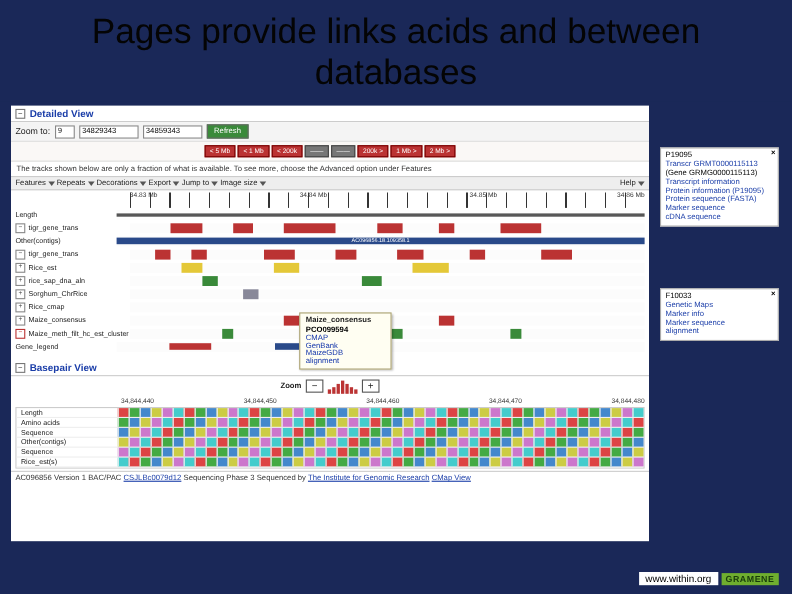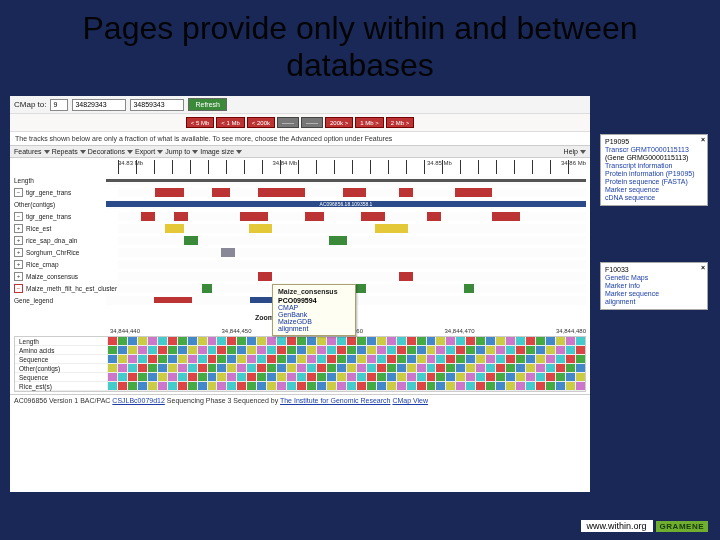--- a/index.html
+++ b/index.html
@@ -50,28 +50,32 @@
   .ruler2{display:flex;margin:2px 4px 0 100px;font-size:6px;color:#333;justify-content:space-between}
   .zoom-center{display:flex;gap:4px;align-items:center;justify-content:center;padding:2px}
   .zoom-center .zi{width:16px;height:12px;border:1px solid #555;display:flex;align-items:center;justify-content:center;font-size:9px}
   .bars-chart{height:14px;display:flex;align-items:flex-end;gap:1px}
   .bars-chart span{width:3px;background:#b33}
 </style>
 </head>
 <body>
 
 <div class="slide-bg">
-  <h1 class="title"><span>Pages provide only within and between databases</span></h1>
+  <h1 class="title"><span>Pages provide links acids and between databases</span></h1>
 </div>
 
 <div class="stage">
 
+  <div class="section-hdr">
+    <span class="exp-icon">−</span>
+    <span class="section-title">Detailed View</span>
+  </div>
 
   <div class="jump-row">
-    <span class="jump-label">CMap to:</span>
+    <span class="jump-label">Zoom to:</span>
     <input class="inp" style="width: 18px;" value="9">
     <input class="inp" style="width: 54px;" value="34829343">
     <input class="inp" style="width: 54px;" value="34859343">
     <span class="btn">Refresh</span>
   </div>
 
   <div class="zoom-row">
     <span class="zbtn">&lt; 5 Mb</span>
     <span class="zbtn">&lt; 1 Mb</span>
     <span class="zbtn">&lt; 200k</span>
@@ -217,20 +221,25 @@
 
   <div class="popup" style="left:262px;top:188px;width:84px">
     <div class="hd">Maize_consensus</div>
     <div style="font-weight:700;color:#000">PCO099594</div>
     <div>CMAP</div>
     <div>GenBank</div>
     <div>MaizeGDB</div>
     <div>alignment</div>
   </div>
 
+  <div class="section-hdr" style="margin-top:4px">
+    <span class="exp-icon">−</span>
+    <span class="section-title">Basepair View</span>
+    <span style="flex:1"></span>
+  </div>
   <div class="zoom-center">
     <span style="font-size:7px;font-weight:700">Zoom</span>
     <span class="zi">−</span>
     <span class="bars-chart">
         <span style="height:4px"></span>
         <span style="height:6px"></span>
         <span style="height:9px"></span>
         <span style="height:12px"></span>
         <span style="height:9px"></span>
         <span style="height:6px"></span>

